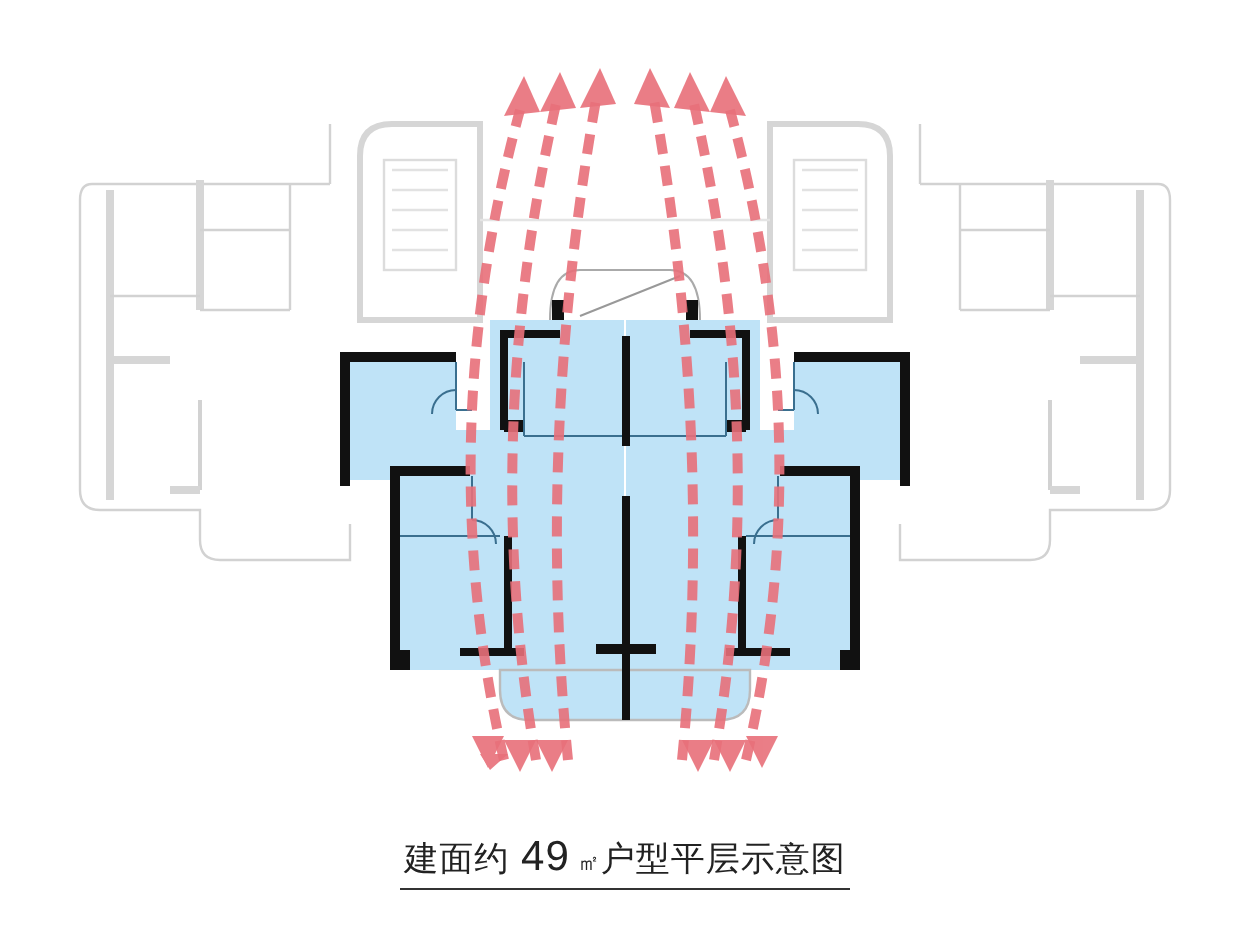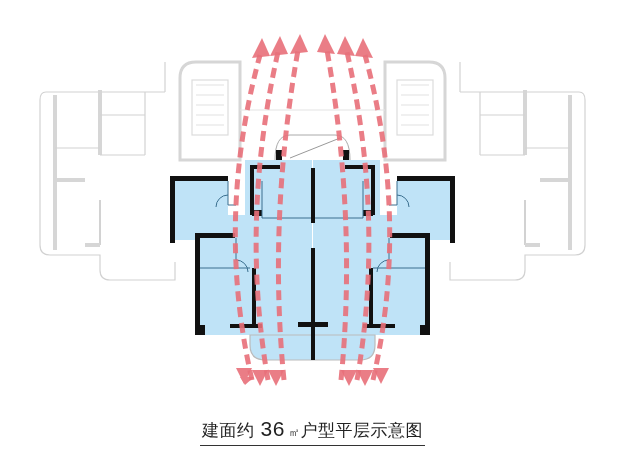--- a/index.html
+++ b/index.html
@@ -147,14 +147,14 @@
     <polygon points="252,370 268,370 260,386"></polygon>
     <polygon points="268,370 284,370 276,386"></polygon>
 
     <polygon points="341,370 357,370 349,386"></polygon>
     <polygon points="357,370 373,370 365,386"></polygon>
     <polygon points="373,368 389,368 381,384"></polygon>
   </g>
 </svg>
 
 <div class="caption">
-  <span class="caption-inner"><span>建面约 </span><span class="num">36</span><span class="unit"> ㎡</span><span>户型平层示意图</span></span>
+  <span class="caption-inner"><span>建面约 </span><span class="num">49</span><span class="unit"> ㎡</span><span>户型平层示意图</span></span>
 </div>
 
 </body></html>

